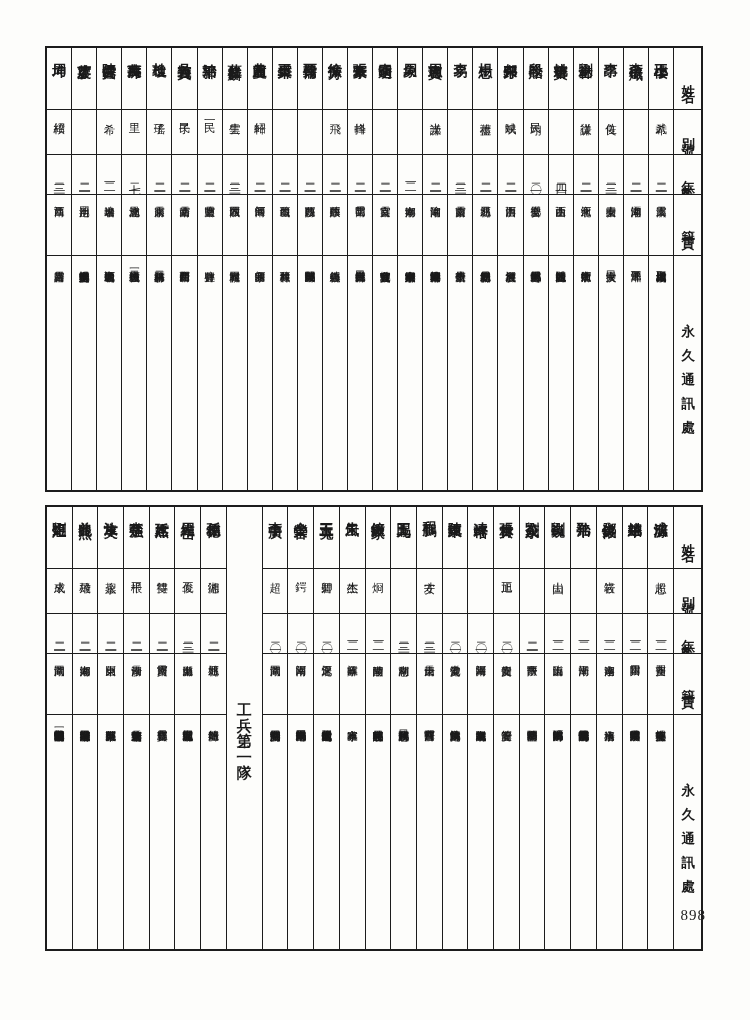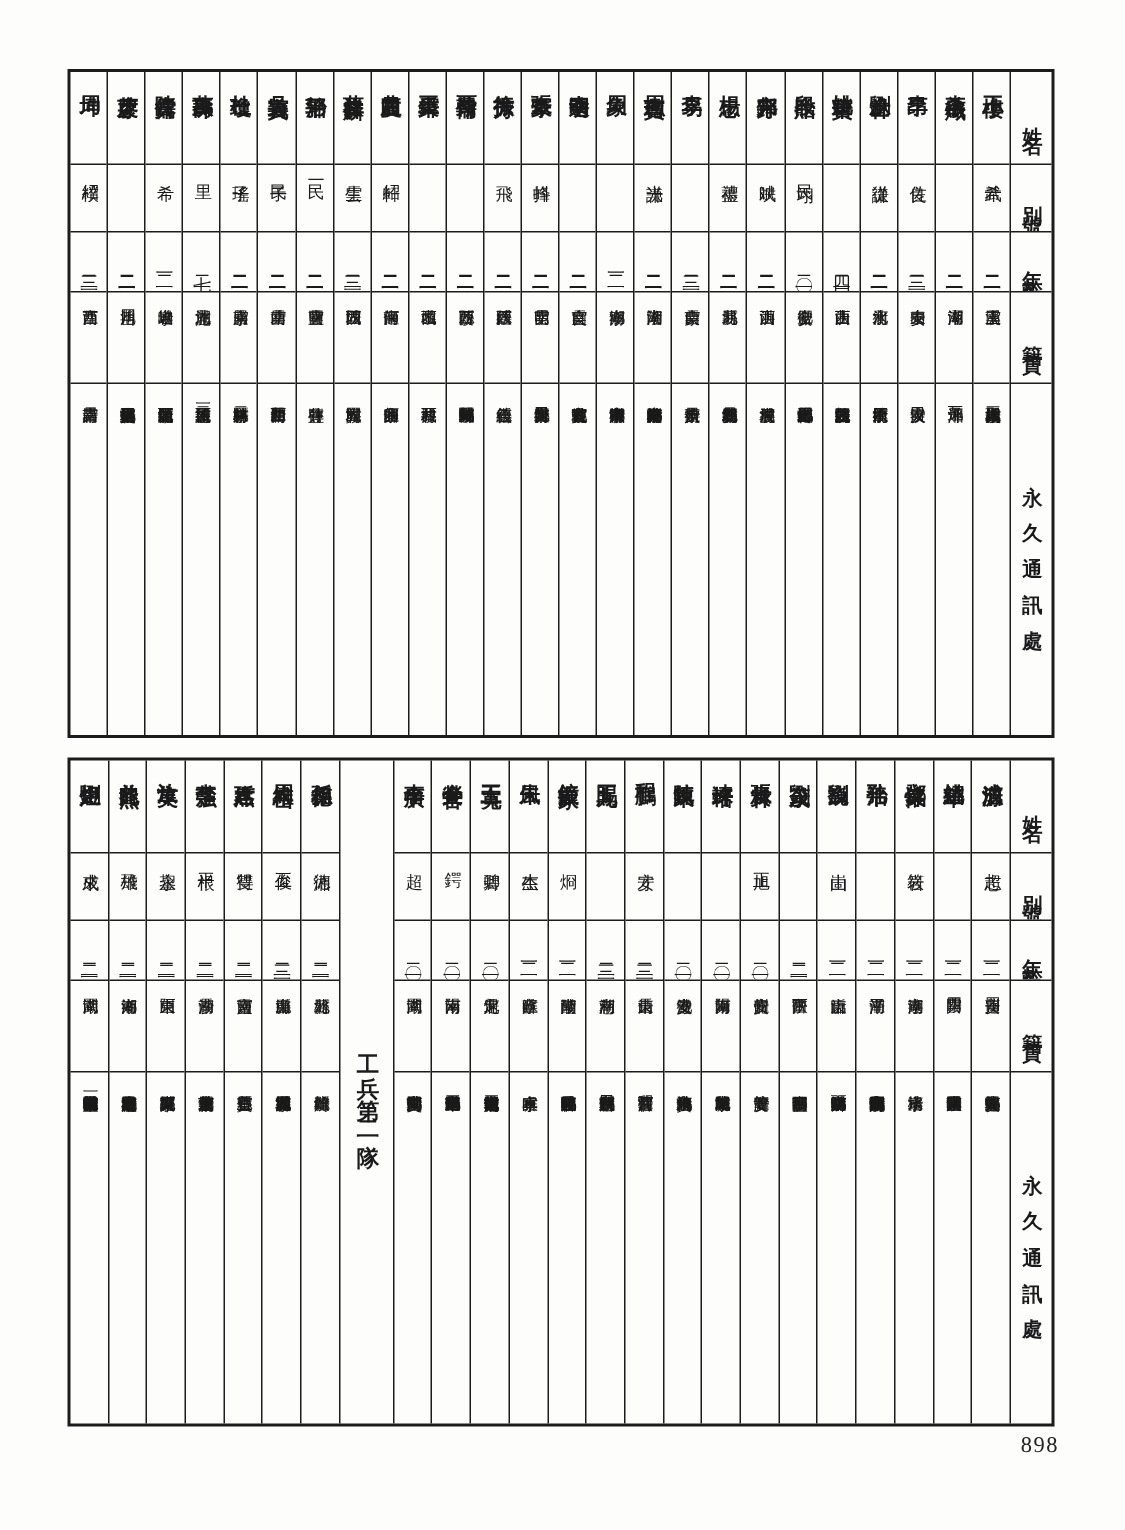--- a/index.html
+++ b/index.html
@@ -56,21 +56,21 @@
   .header-col .vtext{font-size:13.5px;font-weight:600;letter-spacing:6px;}
   .header-col .cell-address .vtext{letter-spacing:24px;font-size:13.5px;}
 
   .unit-col .unit-cell{
     flex:1 1 auto;border-bottom:none;
     display:flex;align-items:center;justify-content:center;
   }
   .unit-col .vtext{font-size:15px;font-weight:600;letter-spacing:15px;}
 
   .page-number{
-    position:absolute;top:956px;right:44px;
+    position:absolute;top:907px;right:44px;
     font-size:15px;letter-spacing:1px;color:#222;
   }
 </style>
 </head>
 <body>
 
 <div class="page">
   <div class="roster roster-top" id="table-0">
       <div class="col header-col">
         <div class="cell cell-name header-cell">

